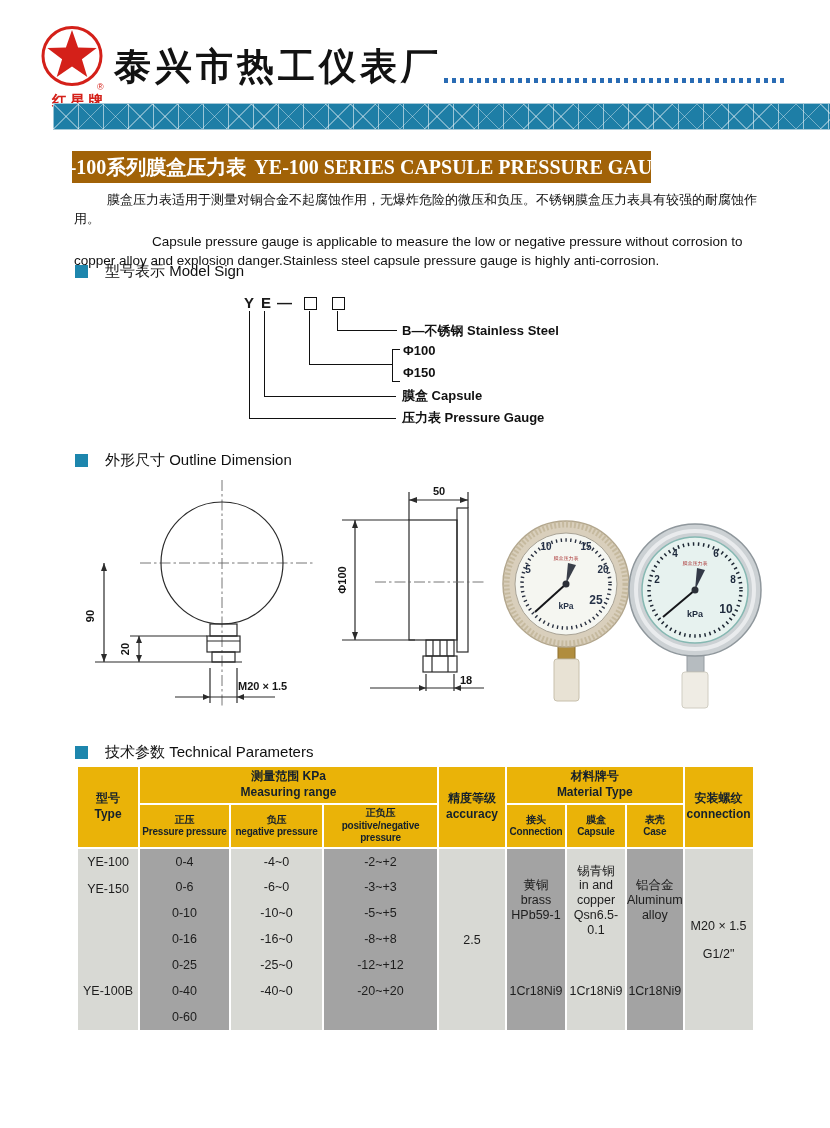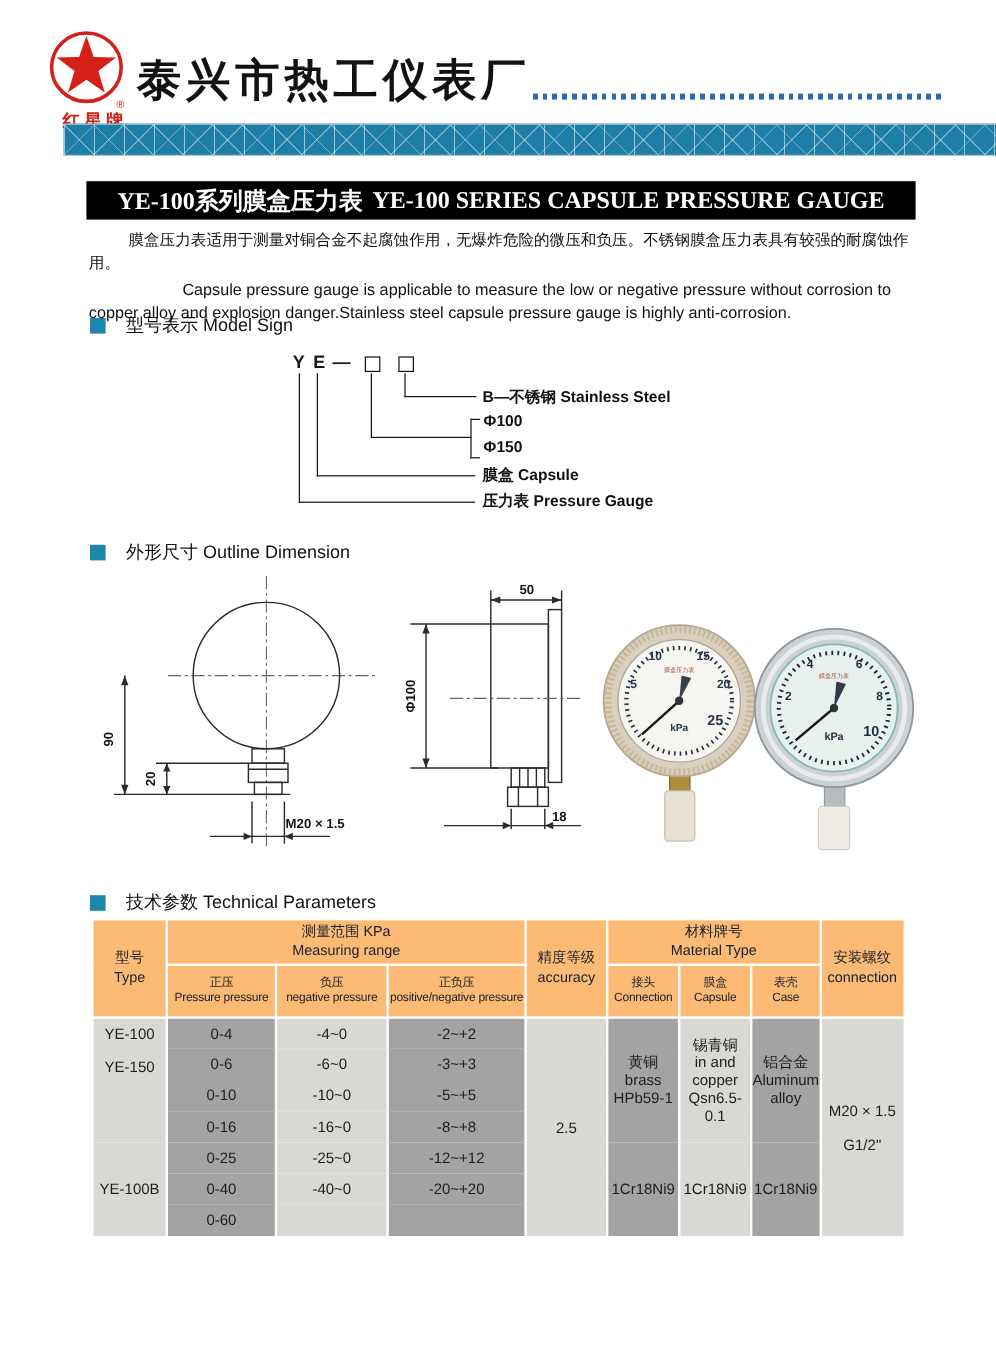--- a/index.html
+++ b/index.html
@@ -15,21 +15,21 @@
   .dotline{position:absolute;left:444px;top:78px;width:341px;height:5px;
            background-image:repeating-linear-gradient(90deg,#2a6cb4 0 4px,transparent 4px 8.2px);}
   .band{position:absolute;left:53px;top:103px;width:777px;height:25px;background-color:#1e7ea6;
         border-top:1px solid #a6c9d8;border-bottom:1px solid #a6c9d8;
         background-image:
           repeating-linear-gradient(90deg,rgba(255,255,255,.55) 0 1px,rgba(0,0,0,0) 1px 25px),
           repeating-linear-gradient(45deg,rgba(255,255,255,.38) 0 1px,rgba(0,0,0,0) 1px 17.5px),
           repeating-linear-gradient(135deg,rgba(255,255,255,.38) 0 1px,rgba(0,0,0,0) 1px 17.5px);}
 
   
-  .title-bar{position:absolute;left:72px;top:151px;width:691px;height:32px;background:#000000;
+  .title-bar{position:absolute;left:72px;top:151px;width:579px;height:32px;background:#a16207;
              display:flex;align-items:center;justify-content:center;gap:8px;
              font-family:"Liberation Serif",serif;font-weight:700;font-size:20px;color:#fff;
              white-space:nowrap;}
 
   
   .intro{position:absolute;left:74px;top:191px;width:692px;font-size:13px;line-height:1.45;color:#111;}
   .intro .cn{margin:0 0 3px 0;text-indent:33px;font-weight:400;}
   .intro .en{margin:0;text-indent:78px;font-size:13.5px;}
 
   
@@ -60,22 +60,22 @@
   #drawing-svg{position:absolute;left:70px;top:478px;}
   #gauge-svg{position:absolute;left:495px;top:505px;}
   .ln{stroke:#2b2b2b;stroke-width:1.2;fill:none;}
   .cl{stroke:#666;stroke-width:.9;stroke-dasharray:11 3 2.5 3;fill:none;}
   .arw{fill:#2b2b2b;stroke:none;}
   .dim{font:700 11px "Liberation Sans",sans-serif;fill:#161616;}
 
   
   #param-table{position:absolute;left:76px;top:765px;border-collapse:collapse;table-layout:fixed;}
   #param-table th,#param-table td{padding:0;text-align:center;vertical-align:middle;}
-  #param-table th{background:#fdba74;border:2px solid #fff;color:#14202c;
-                  font-size:12px;font-weight:400;line-height:1.3;}
+  #param-table th{background:#eab308;border:2px solid #fff;color:#14202c;
+                  font-size:12px;font-weight:700;line-height:1.3;}
   #param-table th.sub{font-size:10px;letter-spacing:-.2px;line-height:1.25;}
   #param-table td{border-left:2px solid #fff;border-right:2px solid #fff;
                   border-top:none;border-bottom:none;font-size:12.5px;color:#1d1d1d;}
   .prewrap{white-space:pre-line;}
   td.blue{background:#a3a3a3;} td.gray{background:#d8d9d4;}
   tr.bodyrow{height:26px;}
   td.bt{border-top:2px solid #fff;}
   .typecell{vertical-align:top !important;}
   .typecell div{height:27px;line-height:27px;}
   .mat{font-size:11.5px;line-height:1.18;}

